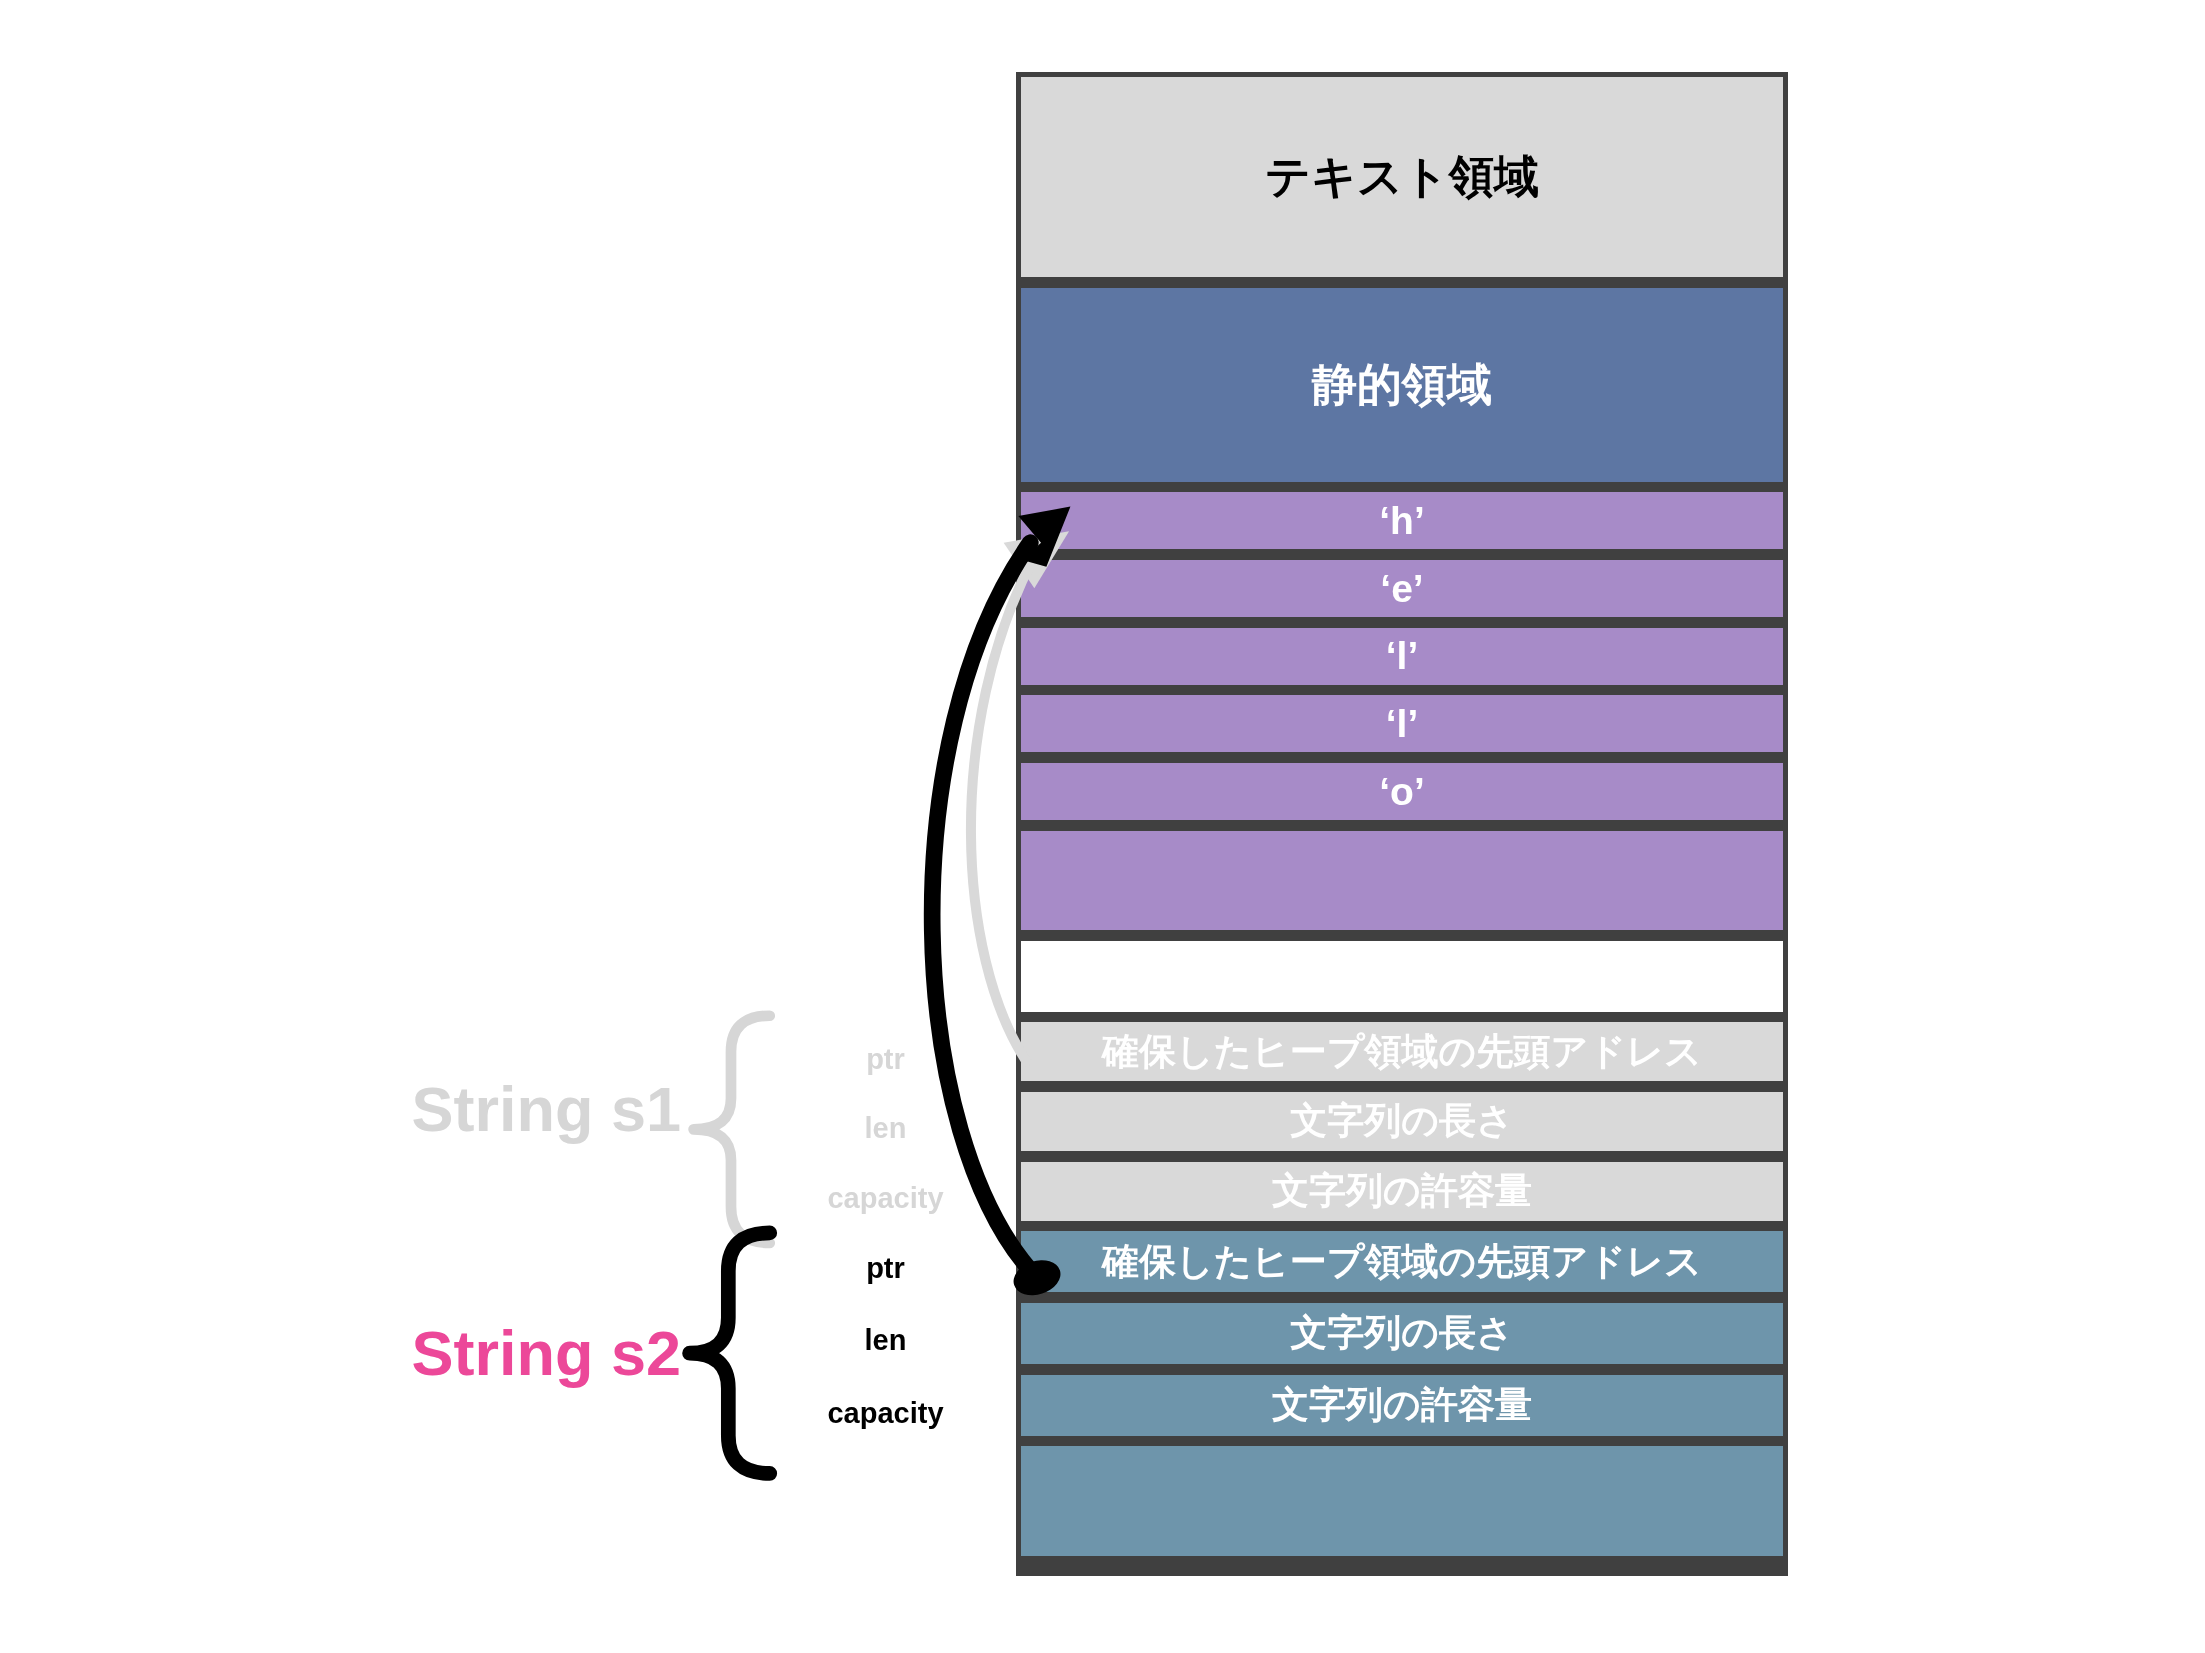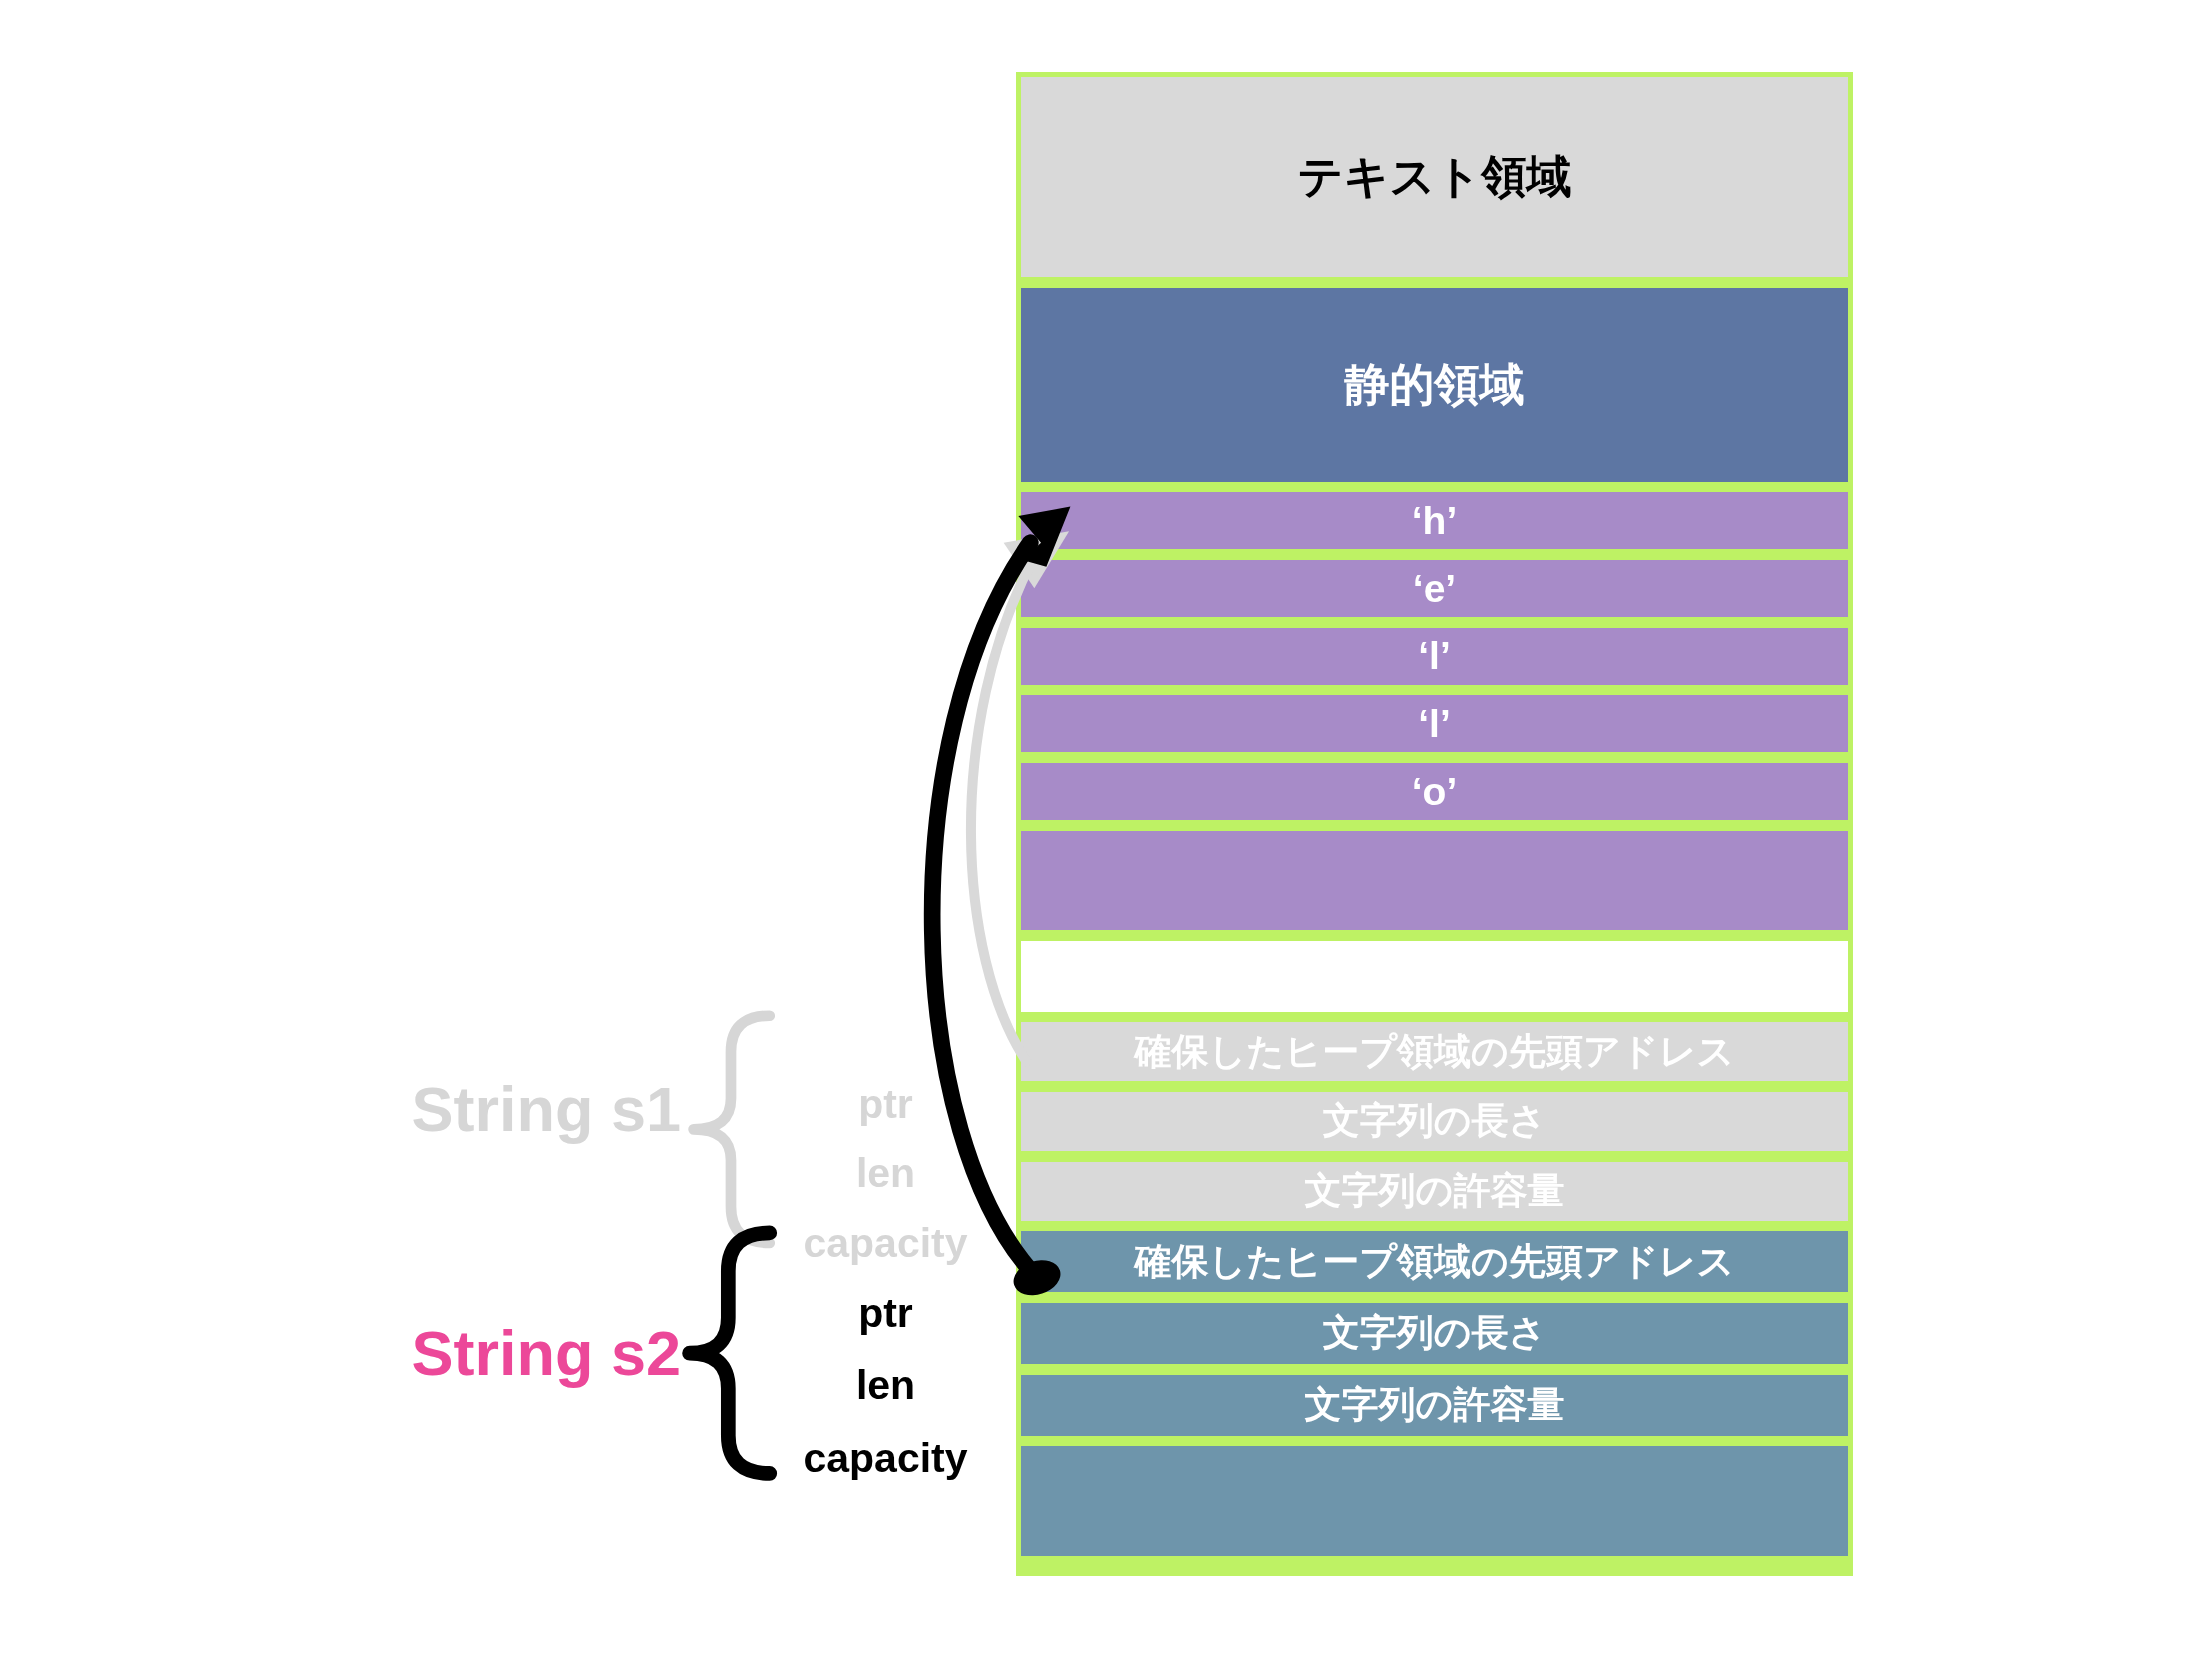--- a/index.html
+++ b/index.html
@@ -2,22 +2,22 @@
 <html style="font-size:10.7px"><head>
 <meta charset="utf-8">
 <style>
   html,body{margin:0;padding:0;background:#ffffff;}
   body{width:2205px;height:1654px;overflow:hidden;
        font-family:"Liberation Sans","DejaVu Sans",sans-serif;}
   #canvas{position:relative;width:2205px;height:1654px;background:#ffffff;}
 
   
   .memory-column{
-    position:absolute;left:1016px;top:72px;width:837px;height:1504px;
-    background:#bef264;box-sizing:border-box;
+    position:absolute;left:1016px;top:72px;width:772px;height:1504px;
+    background:#404040;box-sizing:border-box;
     display:flex;flex-direction:column;gap:10.7px;padding:5px;
   }
   .cell{display:flex;align-items:center;justify-content:center;
         font-weight:bold;flex-shrink:1;min-height:0;text-align:center;}
   .r0 {height:200px;background:#d9d9d9;color:#000;font-size:45px;}
   .r1 {height:194px;background:#5d76a3;color:#fff;font-size:45px;text-align:center;}
   .r2,.r3,.r4,.r5,.r6{height:57px;background:#a78bc8;color:#fff;font-size:39px;}
   .r7 {height:99px;background:#a78bc8;}
   .r8 {height:71px;background:#ffffff;}
   .r9,.r10,.r11{height:59px;background:#d9d9d9;color:#fff;font-size:37px;}
@@ -28,21 +28,21 @@
   .note{position:absolute;left:401px;top:789px;color:#000;
         font-weight:bold;font-size:59px;line-height:75px;white-space:nowrap;}
   .struct-label{position:absolute;left:347px;width:334px;text-align:right;
         font-weight:bold;font-size:63px;line-height:83px;white-space:nowrap;}
   .s1-color{color:#d6d6d6;}
   .s2-color{color:#ec4899;}
   #s1-label{top:1068px;}
   #s2-label{top:1312px;}
 
   .field-label{position:absolute;left:772px;width:227px;text-align:center;
-        font-weight:bold;font-size:41px;white-space:nowrap;margin-top:45px;}
+        font-weight:bold;font-size:29px;white-space:nowrap;}
   .fl-s1{color:#d6d6d6;}
   .fl-s2{color:#000;}
   #s1-ptr{top:1030px;height:59px;line-height:59px;}
   #s1-len{top:1099px;height:59px;line-height:59px;}
   #s1-cap{top:1169px;height:59px;line-height:59px;}
   #s2-ptr{top:1238px;height:61px;line-height:61px;}
   #s2-len{top:1310px;height:61px;line-height:61px;}
   #s2-cap{top:1383px;height:61px;line-height:61px;}
 
   

